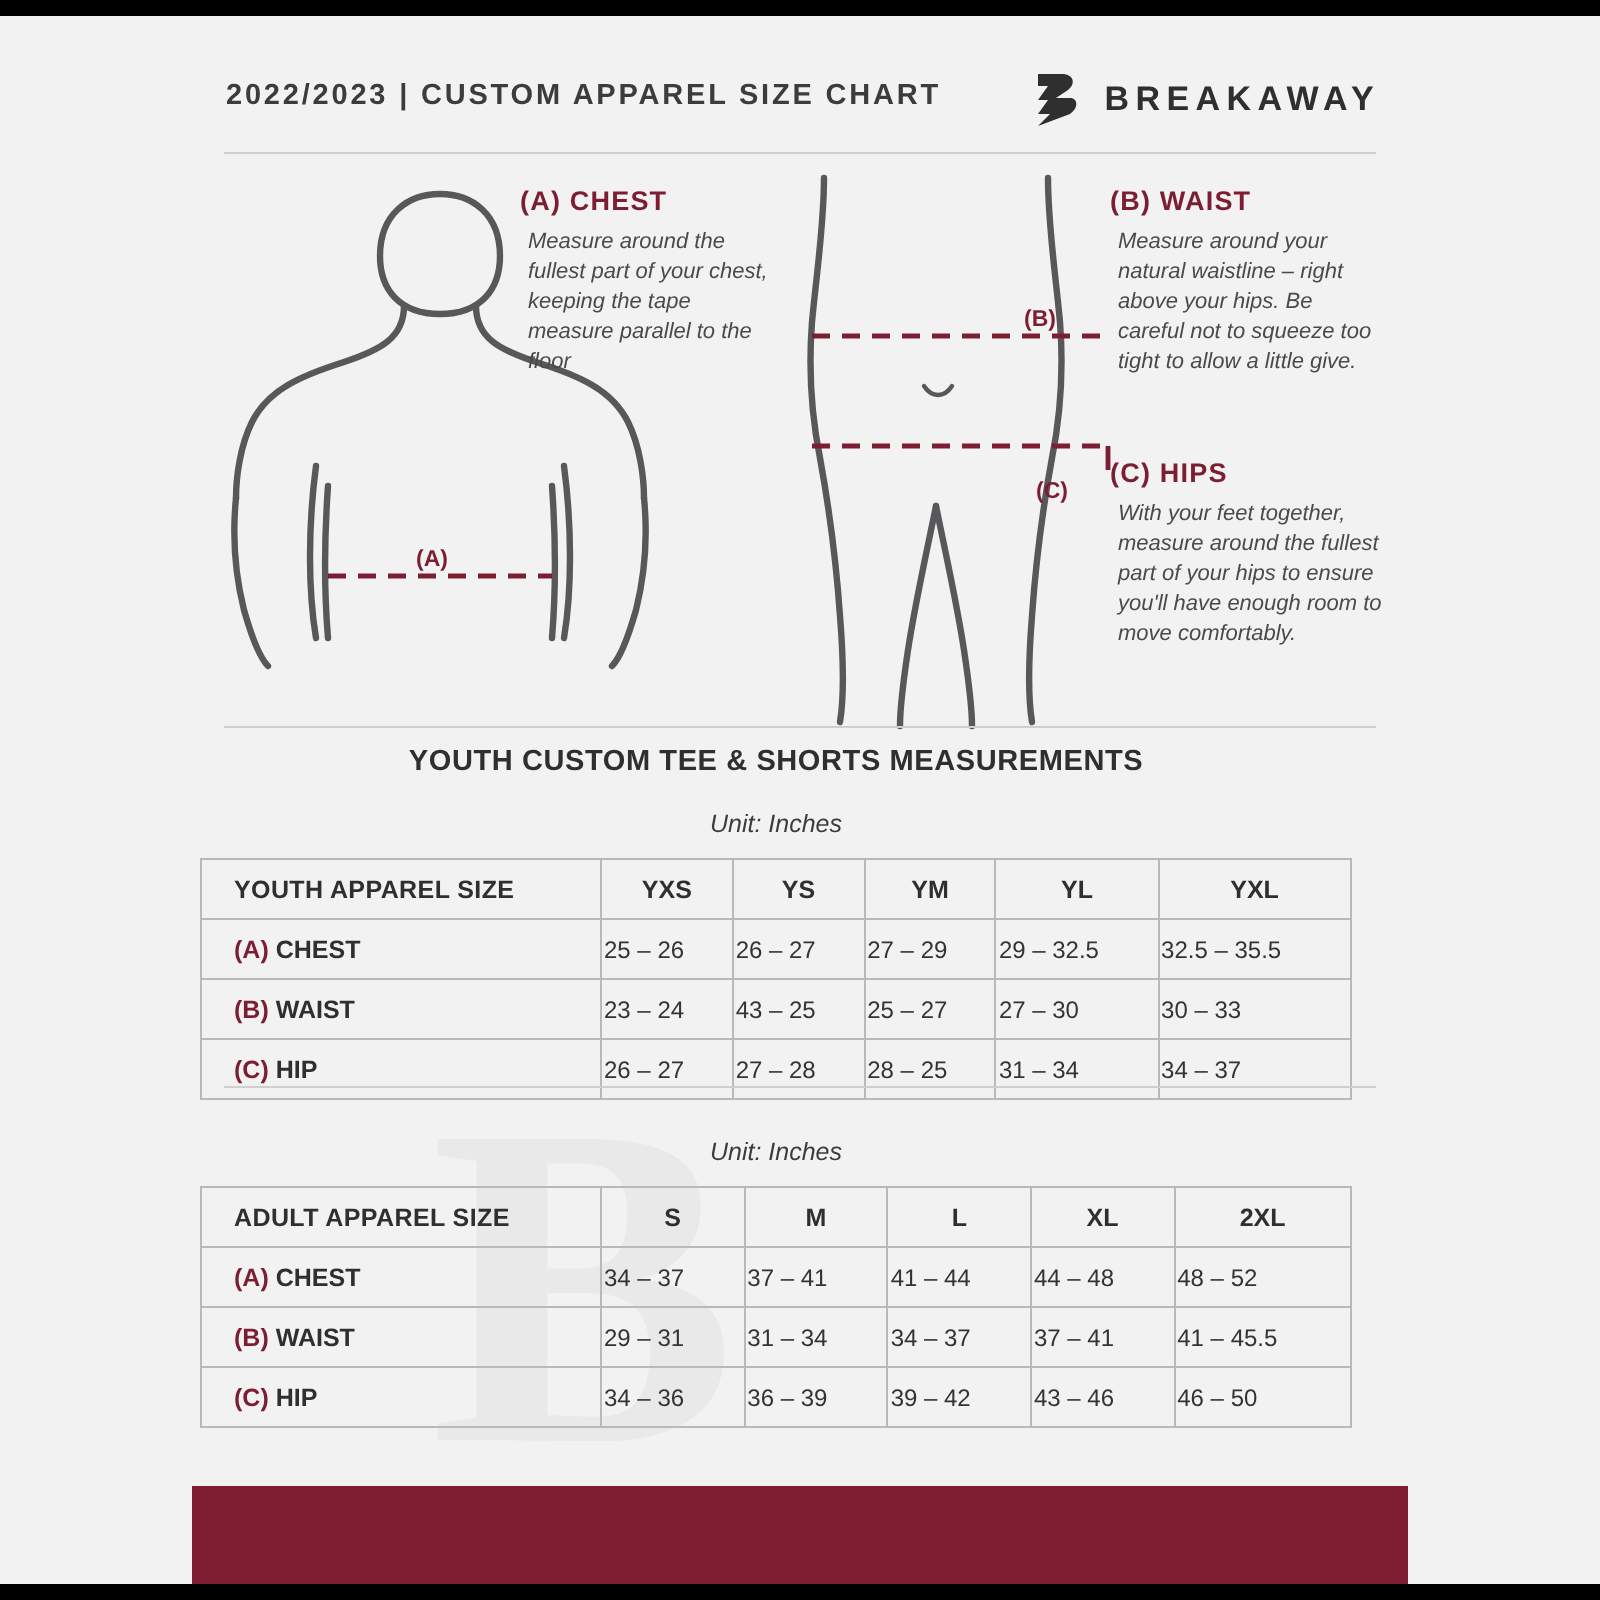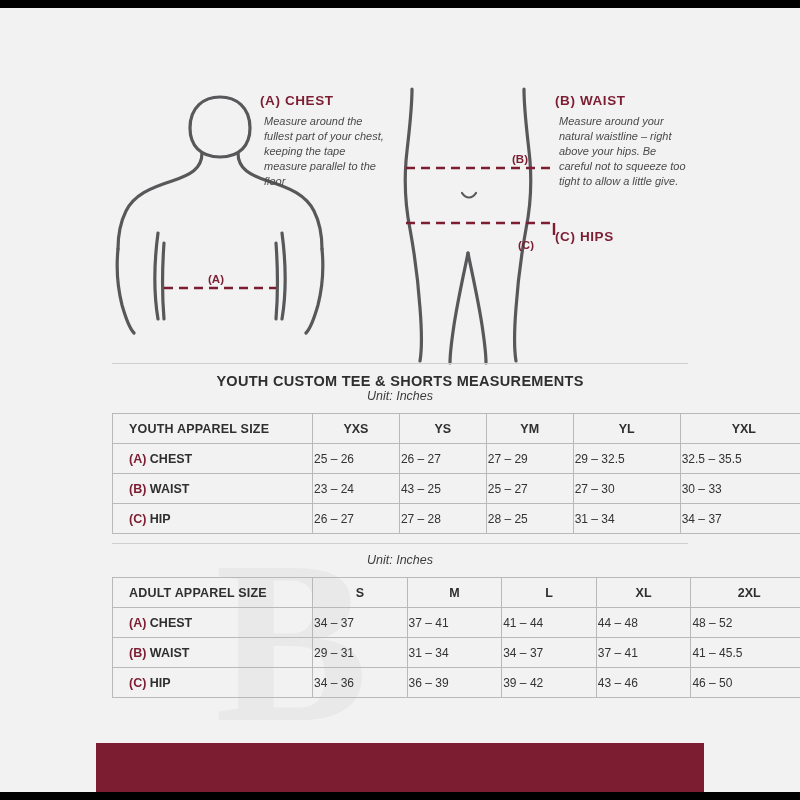--- a/index.html
+++ b/index.html
@@ -109,40 +109,40 @@
     font-style: italic;
     color: #4a4a4a;
   }
   .c-chest { left: 148px; top: 10px; width: 135px;}
   .c-waist { left: 443px; top: 10px; width: 140px;}
   .c-hips  { left: 443px; top: 146px; width: 140px;}
 
   
   .section {
     position: absolute;
-    left: 112px;
+    left: 100px;
     width: 576px;
   }
   .sec-title {
     text-align: center;
     font-size: 14.5px;
     font-weight: bold;
     color: #2f2f2f;
     letter-spacing: 0.3px;
   }
   .sec-unit {
     text-align: center;
     font-size: 12.5px;
     font-style: italic;
     color: #3c3c3c;
-    margin-top: 0;
+    margin-top: 16px;
   }
   table.size {
     border-collapse: collapse;
-    width: 696px;
+    width: 576px;
     margin-top: 10px;
     background: transparent;
   }
   table.size th, table.size td {
     border: 1px solid #b9b9b9;
     height: 27px;
     font-size: 12px;
     color: #333333;
     font-weight: normal;
   }
@@ -177,20 +177,32 @@
   svg { display:block; }
 </style>
 </head>
 <body>
 
 <div class="page">
   <div class="sheet">
 
     <div class="watermark">B</div>
 
+    <div class="header">
+      <div class="header-title">2022/2023  |  CUSTOM APPAREL SIZE CHART</div>
+      <div class="brand">
+        <span class="brand-mark">
+          <svg width="24" height="28" viewBox="0 0 24 28">
+            <path d="M3 1 L15 1 C21 1 22 6 18 9 L12 13 L19 13 C23 13 23.5 18 19 21 L3 27 L9 21 L3 21 L8 14 L3 14 L8 7 L3 7 Z" fill="#2f2f2f"></path>
+          </svg>
+        </span>
+        <span class="brand-name">BREAKAWAY</span>
+      </div>
+      <div class="hr" style="top:68px;"></div>
+    </div>
 
     <div class="figures">
       <svg width="576" height="285" viewBox="0 0 576 285">
 
         <g fill="none" stroke="#58585b" stroke-width="3.2" stroke-linecap="round" stroke-linejoin="round">
 
           <path d="M78 45 C78 24 92 14 108 14 C124 14 138 24 138 45 C138 62 128 74 108 74 C88 74 78 62 78 45 Z"></path>
 
           <path d="M90 70 C90 86 78 92 60 98 C38 105 22 112 14 128 C8 140 6 156 6 166"></path>
           <path d="M126 70 C126 86 138 92 156 98 C178 105 194 112 202 128 C208 140 210 156 210 166"></path>
@@ -228,20 +240,21 @@
       <div class="callout c-chest">
         <h3>(A) CHEST</h3>
         <p>Measure around the fullest part of your chest, keeping the tape measure parallel to the floor</p>
       </div>
       <div class="callout c-waist">
         <h3>(B) WAIST</h3>
         <p>Measure around your natural waistline – right above your hips. Be careful not to squeeze too tight to allow a little give.</p>
       </div>
       <div class="callout c-hips">
         <h3>(C) HIPS</h3>
+        <p>With your feet together, measure around the fullest part of your hips to ensure you'll have enough room to move comfortably.</p>
       </div>
     </div>
 
     <div class="hr" style="top:355px;"></div>
 
     <div class="section" style="top:365px;">
       <div class="sec-title">YOUTH CUSTOM TEE &amp; SHORTS MEASUREMENTS</div>
       <div class="sec-unit">Unit: Inches</div>
       <table class="size">
         <thead>

